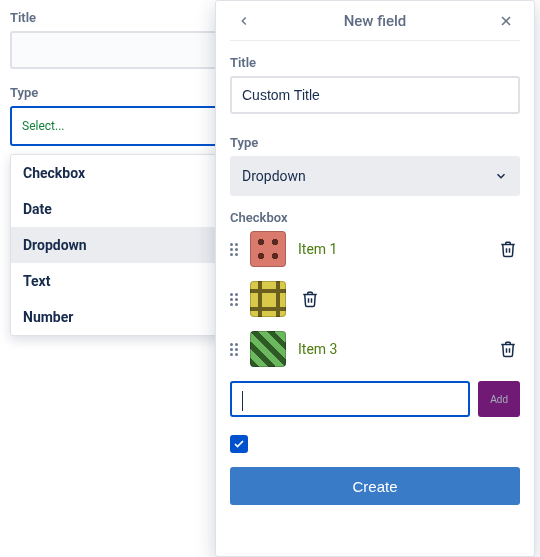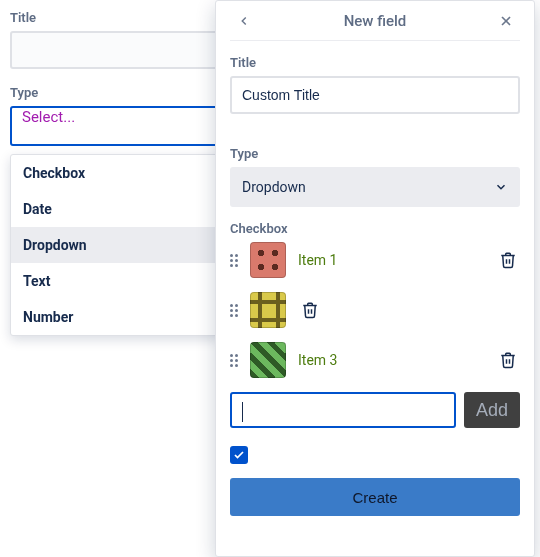--- a/index.html
+++ b/index.html
@@ -38,23 +38,23 @@
     font-size: 14px;
   }
   .left-panel .select-box {
     width: 100%;
     height: 40px;
     border: 2px solid #0052cc;
     border-radius: 3px;
     background: #fff;
     padding: 0 10px;
     display: flex;
-    align-items: flex-start;
-    color: #a21caf;
-    font-size: 15px;
+    align-items: center;
+    color: #15803d;
+    font-size: 12px;
     margin-bottom: 8px;
   }
   .dropdown-list {
     border: 1px solid #dfe1e6;
     border-radius: 3px;
     box-shadow: 0 4px 12px rgba(9,30,66,0.15);
     background: #fff;
     overflow: hidden;
   }
   .dropdown-item {
@@ -117,21 +117,21 @@
   }
   .field-input {
     width: 100%;
     height: 38px;
     border: 2px solid #dfe1e6;
     border-radius: 3px;
     padding: 0 10px;
     font-size: 14px;
     color: #172b4d;
     background: #fff;
-    margin-bottom: 32px;
+    margin-bottom: 21px;
   }
   .type-select {
     width: 100%;
     height: 40px;
     background: #ebecf0;
     border-radius: 3px;
     display: flex;
     align-items: center;
     justify-content: space-between;
     padding: 0 12px;
@@ -221,25 +221,25 @@
     position: absolute;
     left: 10px;
     top: 8px;
     width: 1px;
     height: 20px;
     background: #172b4d;
   }
   .add-btn {
     height: 36px;
     padding: 0 12px;
-    background: #404040;
+    background: #701a75;
     border: none;
     border-radius: 3px;
     color: #a5adba;
-    font-size: 18px;
+    font-size: 10px;
     cursor: default;
     text-align: center;
   }
   .checkbox-row {
     display: flex;
     align-items: center;
     gap: 10px;
     margin-bottom: 14px;
   }
   .checkbox {
@@ -254,21 +254,21 @@
     cursor: pointer;
   }
   .checkbox-label {
     font-size: 14px;
     color: #172b4d;
   }
   .create-btn {
     width: 100%;
     height: 38px;
     background: #3a7bc8;
-    color: #0f172a;
+    color: #ffffff;
     border: none;
     border-radius: 3px;
     font-size: 15px;
     cursor: pointer;
   }
   svg { display: block; }
 </style>
 </head>
 <body>
 

